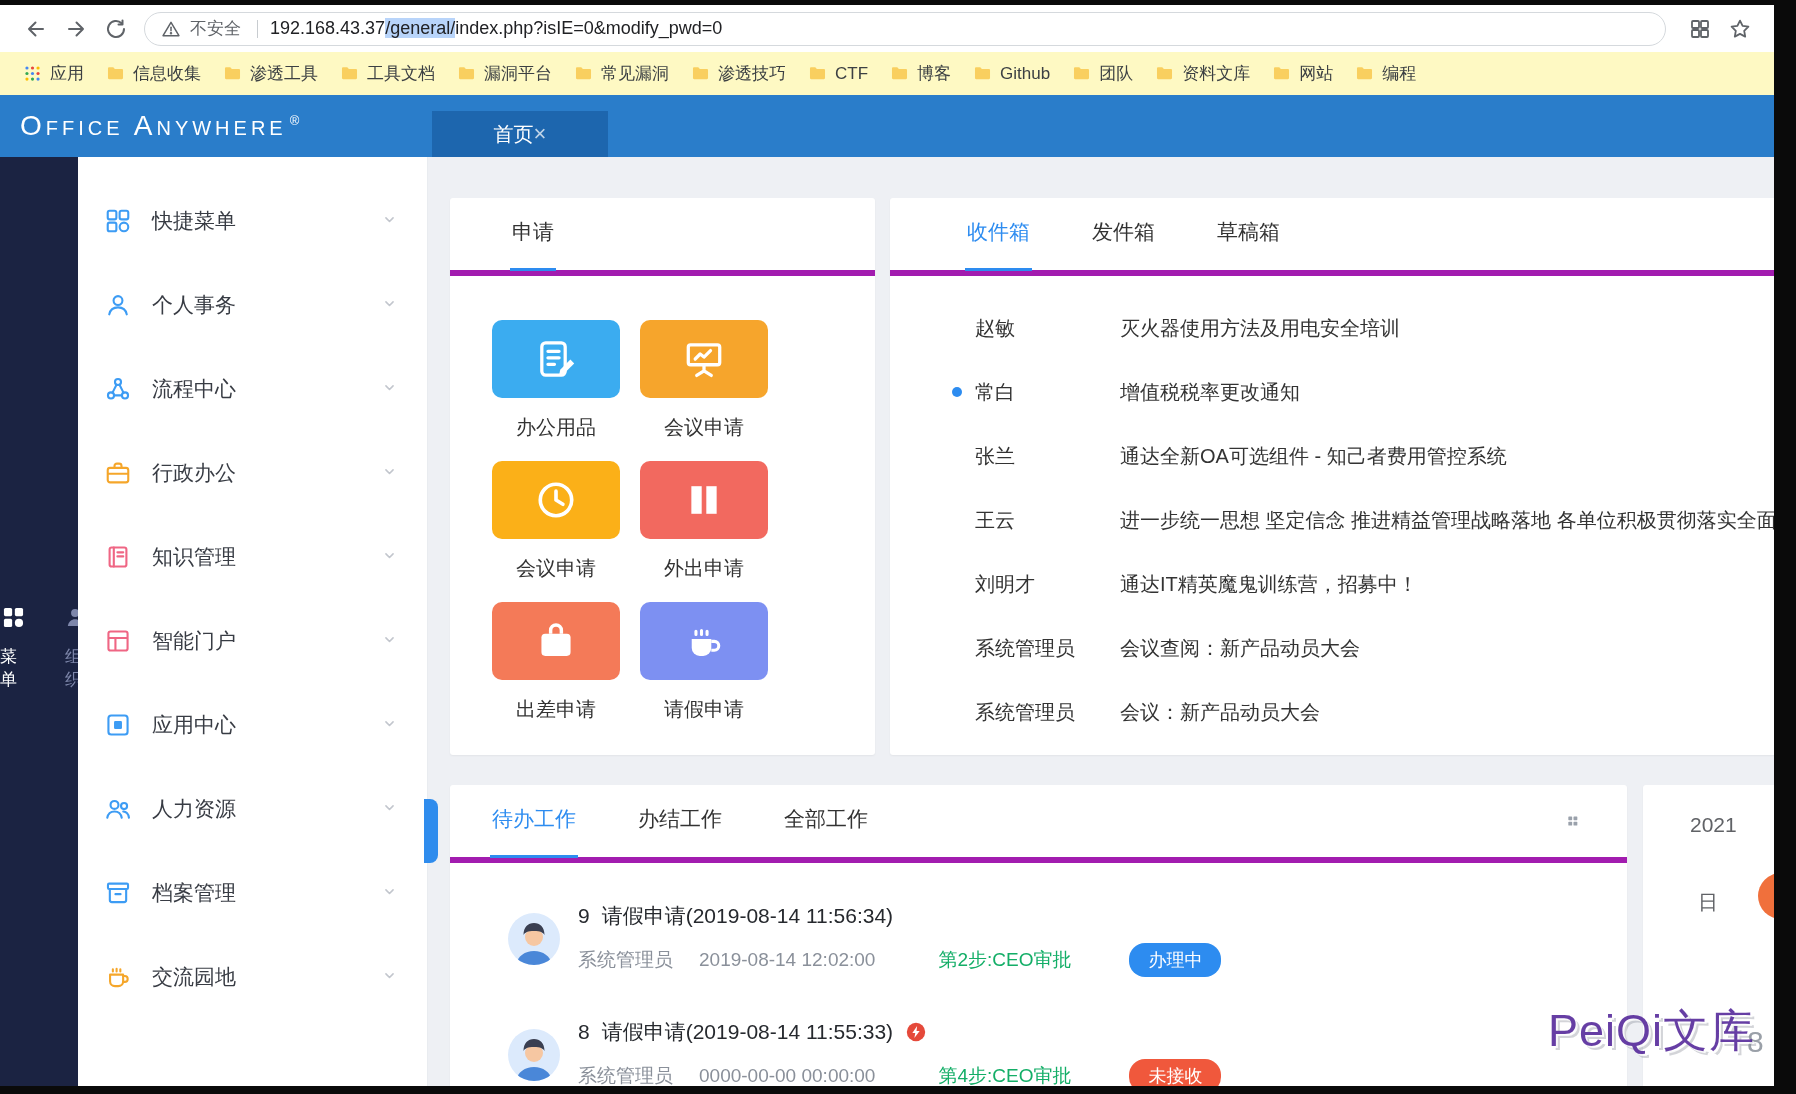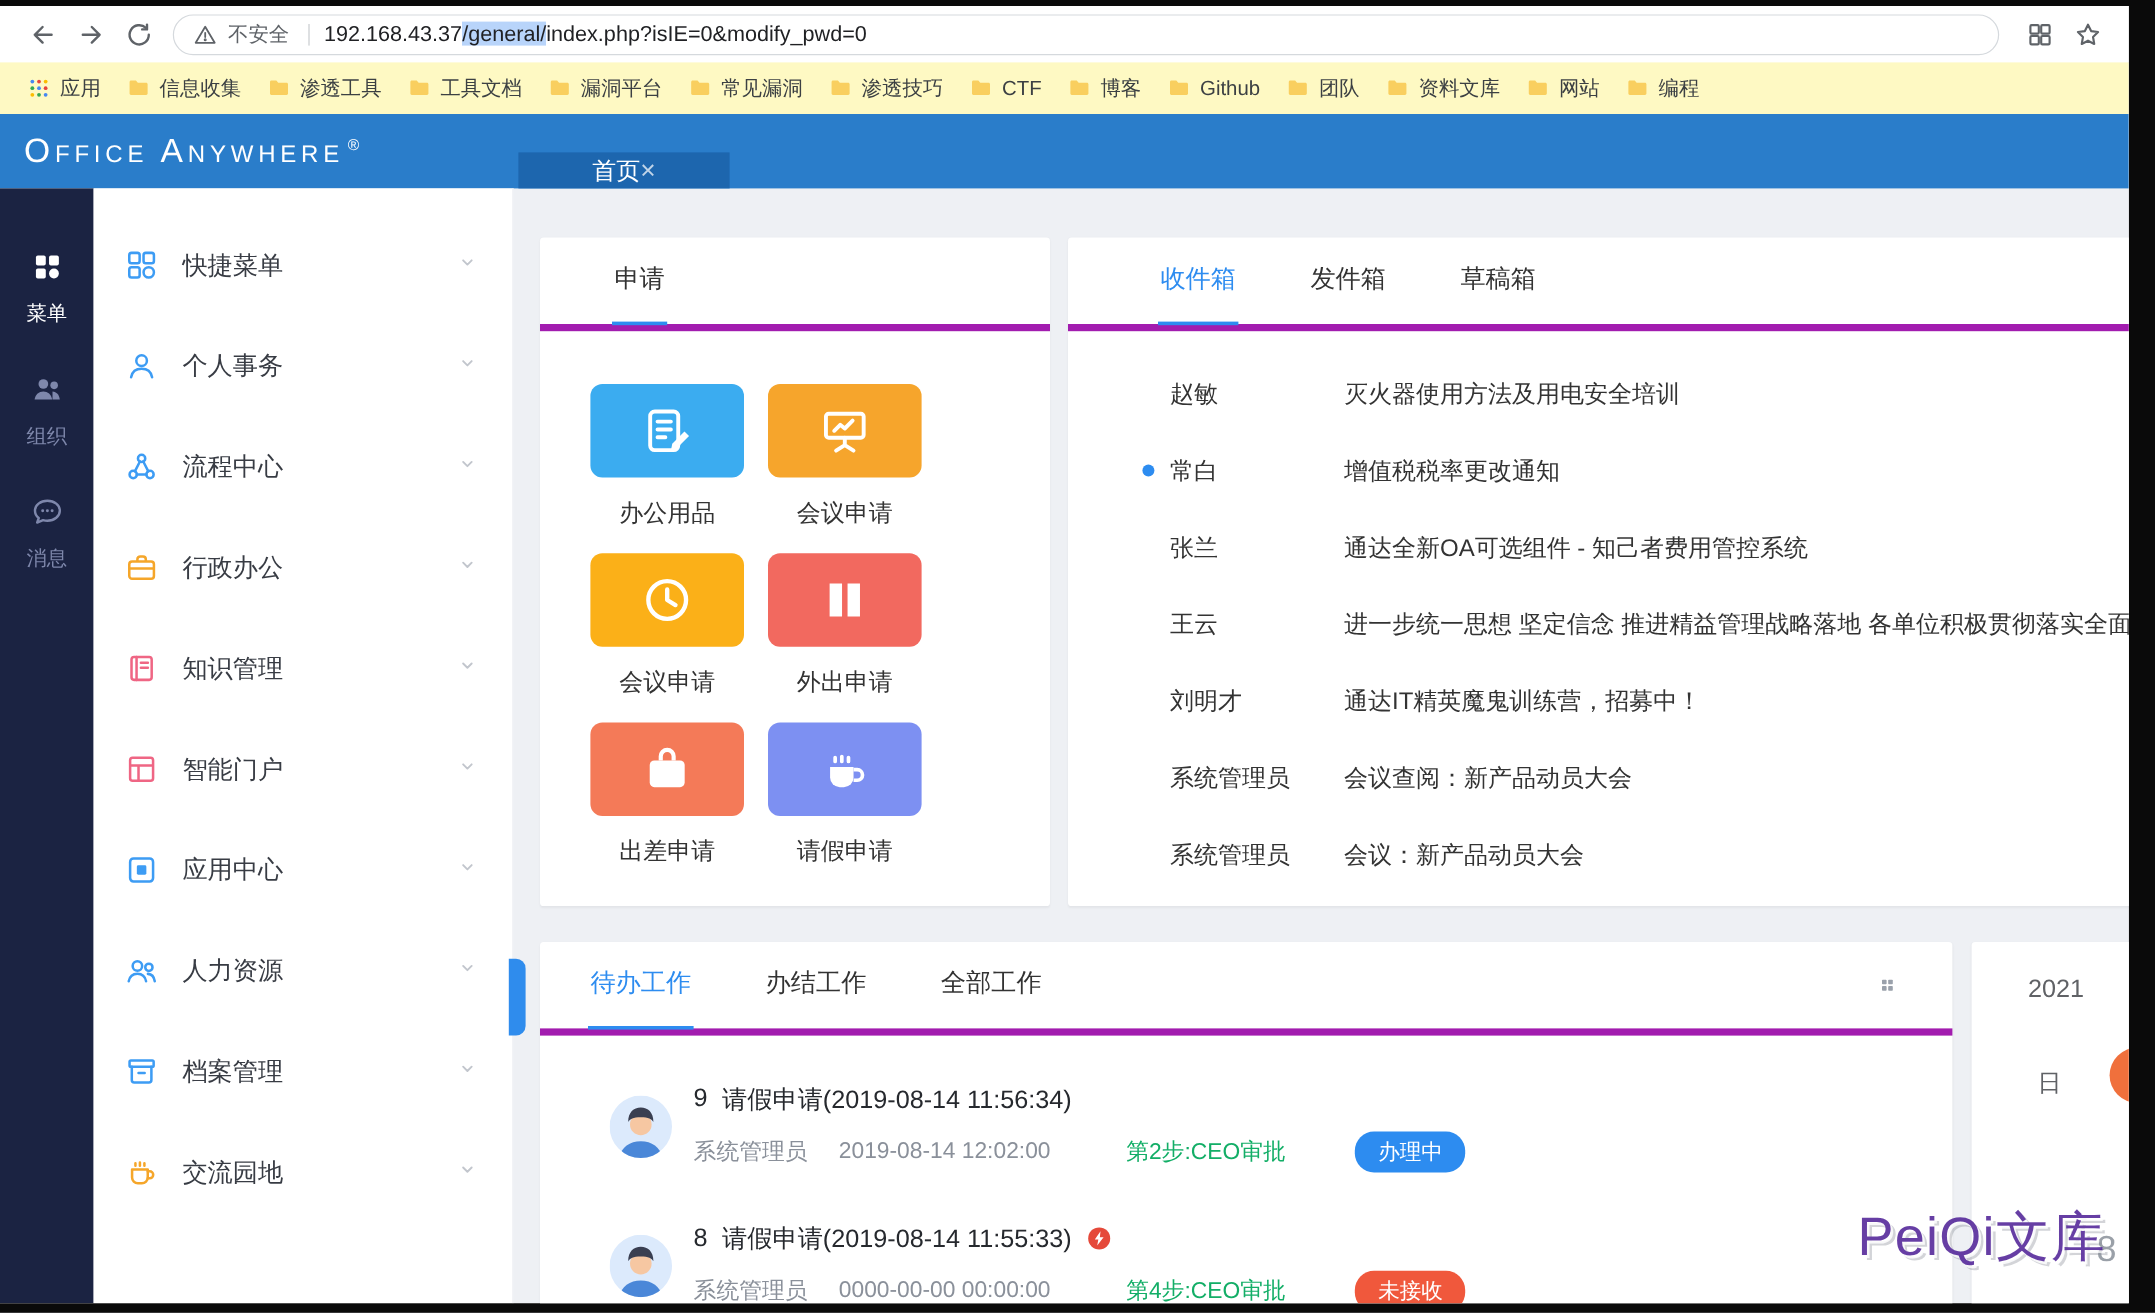--- a/index.html
+++ b/index.html
@@ -25,26 +25,26 @@
 
   .bookmarksbar { height:43px; display:flex; align-items:center; padding:0 12px; background:#fef9c3; }
   .bm { display:flex; align-items:center; gap:8px; padding:5px 11px; font-size:17px; color:#3c4043; border-radius:14px; cursor:pointer; white-space:nowrap; }
   .bm-icon svg { width:19px; height:19px; display:block; }
 
   
   .app { position:absolute; left:0; top:90px; width:1774px; height:991px; background:#eef0f4; }
   .app-header { height:62px; background:#2a7dca; position:relative; display:flex; align-items:center; }
   .logo { color:#fff; font-size:28px; font-weight:normal; letter-spacing:4px; padding-left:20px; font-variant:small-caps; }
   .logo sup { font-size:13px; margin-left:3px; font-variant:normal; }
-  .app-tab { position:absolute; left:432px; bottom:0; width:176px; height:30px; background:#1d66ae; color:#fff; display:flex; align-items:center; justify-content:center; font-size:20px; cursor:pointer; }
+  .app-tab { position:absolute; left:432px; bottom:0; width:176px; height:46px; background:#1d66ae; color:#fff; display:flex; align-items:center; justify-content:center; font-size:20px; cursor:pointer; }
   .tab-close { color:rgba(255,255,255,.72); font-size:22px; line-height:1; cursor:pointer; }
 
   .app-body { position:absolute; top:62px; left:0; right:0; bottom:0; display:flex; }
 
-  .iconbar { width:78px; background:#1b2342; display:flex; flex-direction:column; align-items:center; padding-top:52px; gap:38px; flex-shrink:0; }
+  .iconbar { width:78px; background:#1b2342; display:flex; flex-direction:row; align-items:center; padding-top:52px; gap:38px; flex-shrink:0; }
   .ib-item { display:flex; flex-direction:column; align-items:center; gap:9px; color:#7e87ab; font-size:17px; cursor:pointer; }
   .ib-item.active { color:#fff; }
   .ib-item svg { width:27px; height:27px; }
 
   .menubar { width:350px; background:#fff; padding-top:22px; flex-shrink:0; border-right:1px solid #e9ecf0; }
   .menu-item { height:84px; display:flex; align-items:center; padding:0 28px 0 26px; cursor:pointer; }
   .mi-icon { width:28px; height:28px; flex-shrink:0; }
   .mi-icon svg { width:100%; height:100%; }
   .mi-label { font-size:21px; color:#383c44; margin-left:20px; flex:1; }
   .mi-chev svg { width:19px; height:19px; color:#c2c6cd; }

